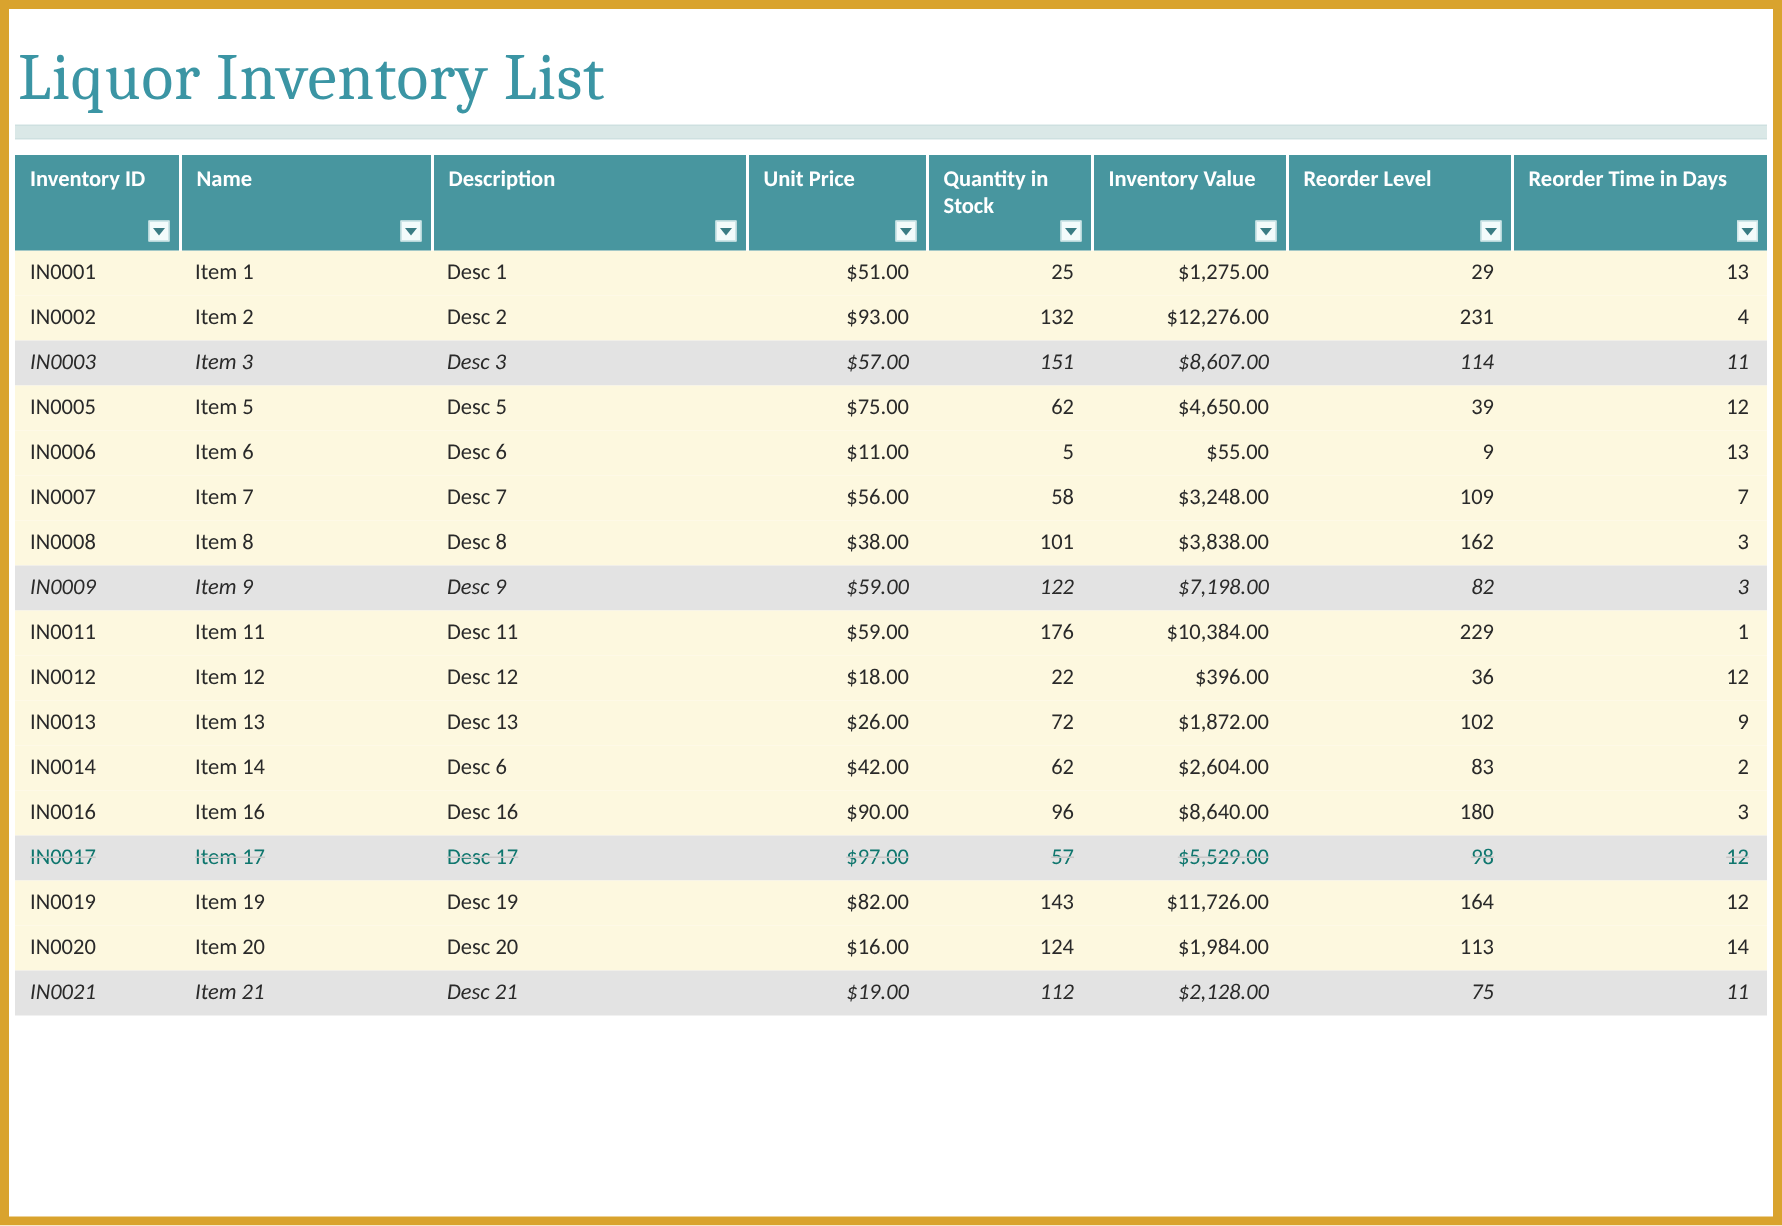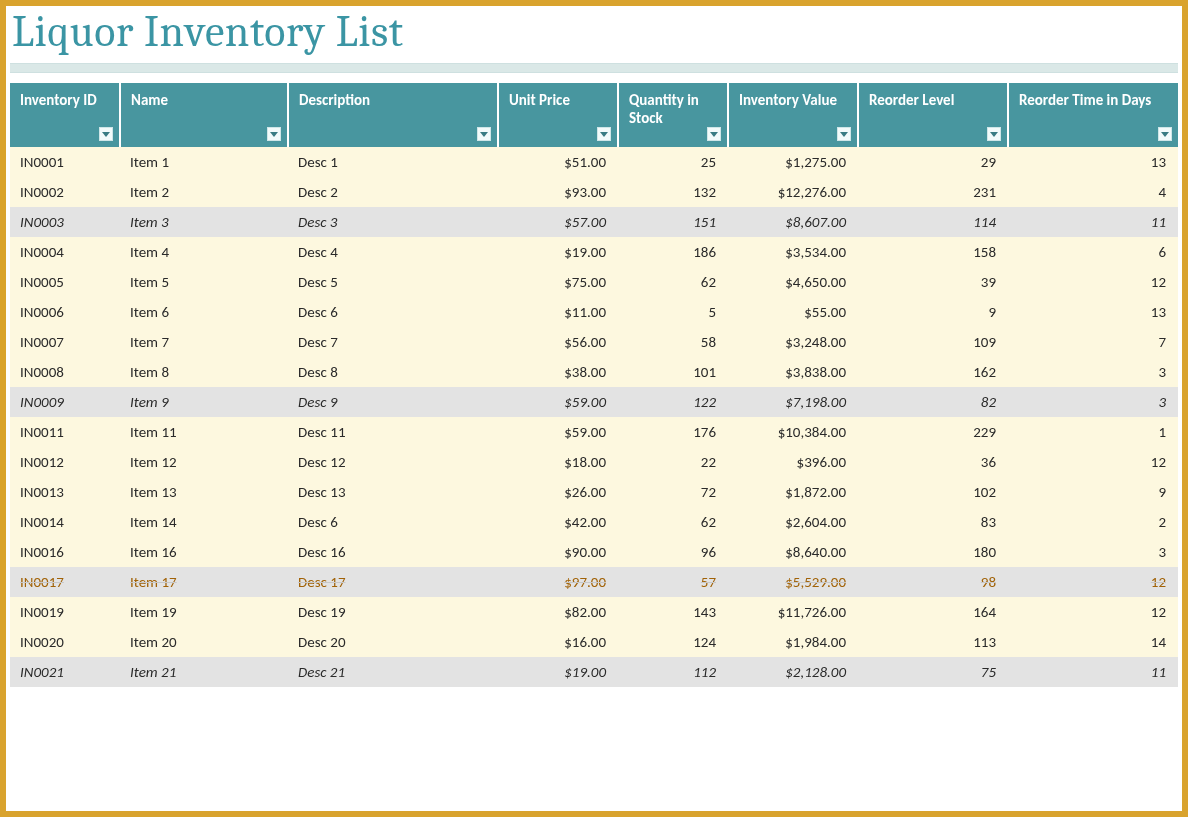--- a/index.html
+++ b/index.html
@@ -10,21 +10,21 @@
     height: 817px;
     overflow: hidden;
   }
   .frame {
     border: 6px solid #d9a32e;
     width: 1188px;
     height: 817px;
     background: #fff;
   }
   .title-area {
-    padding: 0 4px 0 4px;
+    padding: 20px 4px 0 4px;
   }
   .title {
     font-size: 44px;
     font-weight: 400;
     color: #3b95a4;
     letter-spacing: 0.5px;
     font-family: Cambria, Georgia, serif;
     padding-left: 2px;
   }
   .title-rule {
@@ -87,21 +87,21 @@
     font-size: 15px;
     color: #2a2a2a;
     padding: 6px 12px 6px 10px;
     border: none;
     height: 30px;
     white-space: nowrap;
   }
   tbody tr.band-a  { background: #fdf8df; }
   tbody tr.band-b  { background: #e3e3e3; font-style: italic; }
   tbody tr.faded td {
-    color: #a16207;
+    color: #0f766e;
     text-decoration: line-through;
     text-decoration-color: #c8c8c8;
     background: #e3e3e3;
   }
   .num { text-align: right; }
 </style>
 </head>
 <body>
 
 <div class="frame">
@@ -159,30 +159,20 @@
             <td>IN0003</td>
             <td>Item 3</td>
             <td>Desc 3</td>
             <td class="num">$57.00</td>
             <td class="num">151</td>
             <td class="num">$8,607.00</td>
             <td class="num">114</td>
             <td class="num">11</td>
           </tr>
           <tr class="band-a">
-            <td>IN0004</td>
-            <td>Item 4</td>
-            <td>Desc 4</td>
-            <td class="num">$19.00</td>
-            <td class="num">186</td>
-            <td class="num">$3,534.00</td>
-            <td class="num">158</td>
-            <td class="num">6</td>
-          </tr>
-          <tr class="band-a">
             <td>IN0005</td>
             <td>Item 5</td>
             <td>Desc 5</td>
             <td class="num">$75.00</td>
             <td class="num">62</td>
             <td class="num">$4,650.00</td>
             <td class="num">39</td>
             <td class="num">12</td>
           </tr>
           <tr class="band-a">

